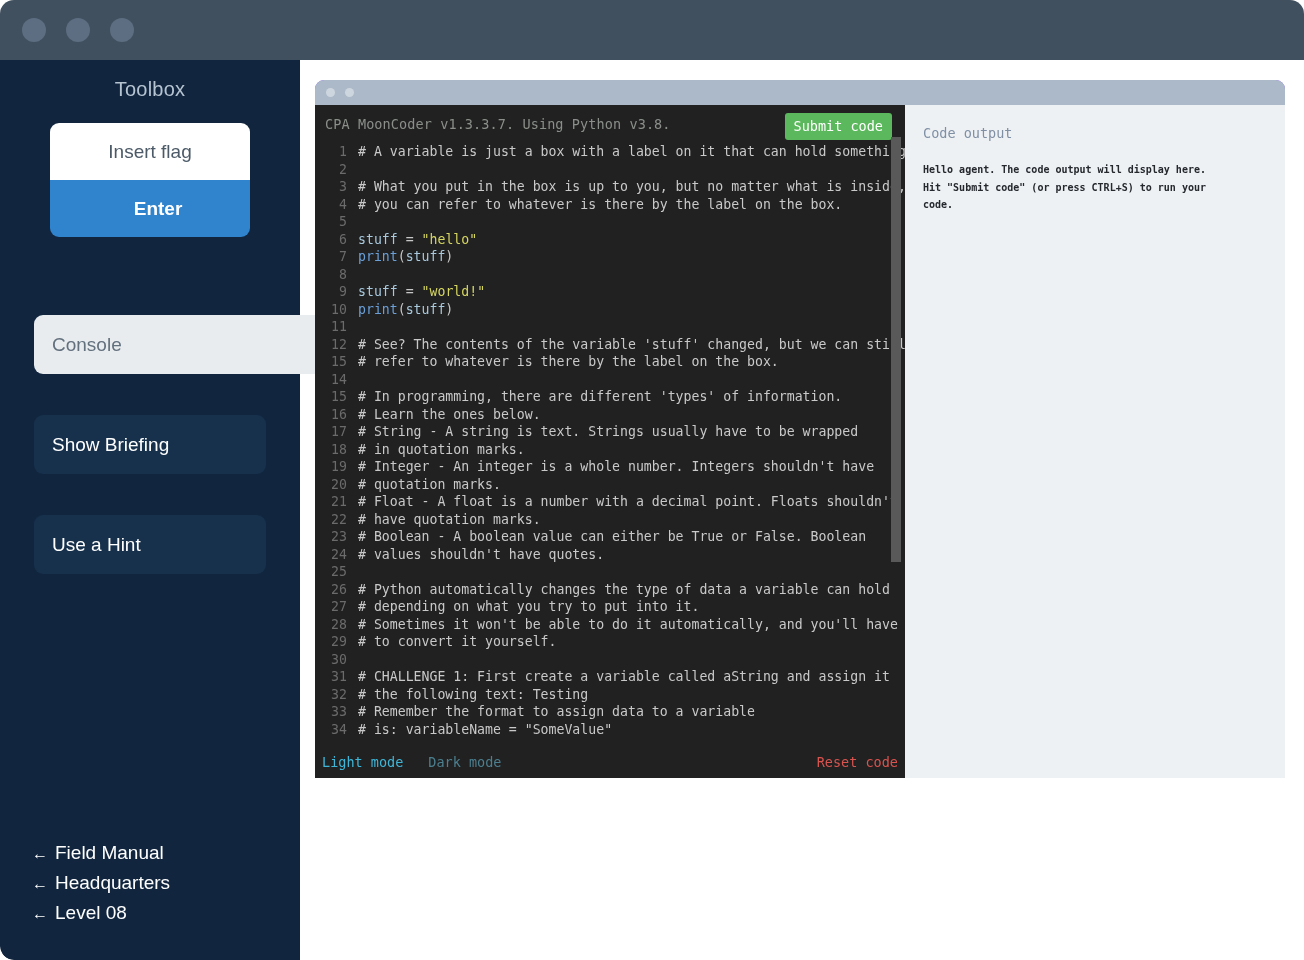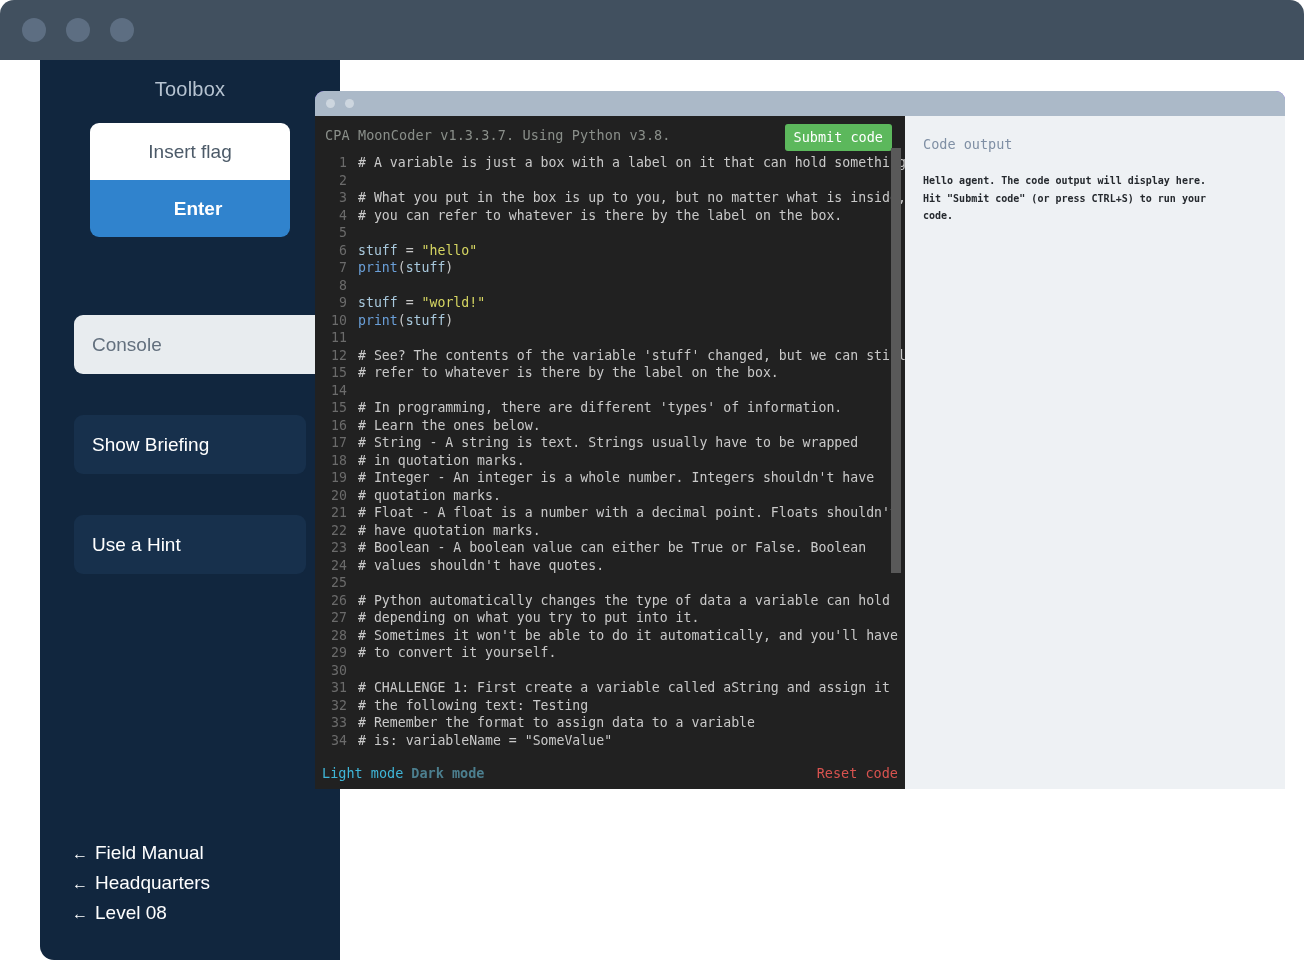--- a/index.html
+++ b/index.html
@@ -42,21 +42,20 @@
     background: #5d6e82;
   }
 
   
   .sidebar {
     position: absolute;
     left: 0; top: 60px;
     width: 300px; height: 900px;
     background: #11263e;
     border-bottom-left-radius: 14px;
-    margin-left: 40px;
   }
   .sidebar-title {
     margin-top: 18px;
     text-align: center;
     font-size: 20px;
     color: #b6c3d1;
     letter-spacing: .2px;
   }
 
   .flag-group {
@@ -138,21 +137,21 @@
   .link-arrow {
     font-size: 16px;
     color: #ffffff;
     line-height: 1;
     transform: translateY(1px);
   }
 
   
   .editor-window {
     position: absolute;
-    left: 315px; top: 91px;
+    left: 315px; top: 80px;
     width: 970px; height: 698px;
     border-top-left-radius: 9px;
     border-top-right-radius: 9px;
     overflow: hidden;
     background: #8b5cf6;
   }
   .editor-titlebar {
     height: 25px;
     background: #abb9c8;
     display: flex;
@@ -236,21 +235,21 @@
     left: 0; bottom: 0;
     width: 590px;
     height: 32px;
     display: flex;
     align-items: center;
     padding: 0 7px;
     font-family: "DejaVu Sans Mono", monospace;
     font-size: 13.5px;
   }
   .mode-light { color: #3fb6d8; cursor: pointer; }
-  .mode-dark  { color: #4c7f8f; cursor: pointer; margin-left: 8px; font-weight: bold; }
+  .mode-dark  { color: #4c7f8f; cursor: pointer; margin-left: 25px; }
   .reset-code { color: #d9534f; cursor: pointer; margin-left: auto; }
 
   .code-scrollbar {
     position: absolute;
     right: 4px; top: 32px;
     width: 10px;
     height: 610px;
     background: transparent;
   }
   .code-scroll-thumb {

